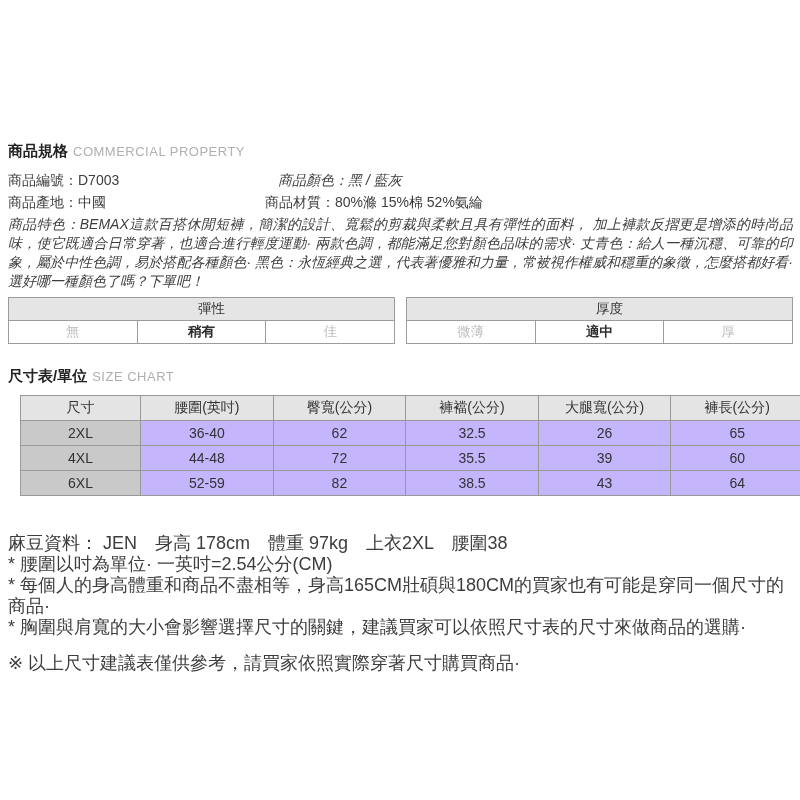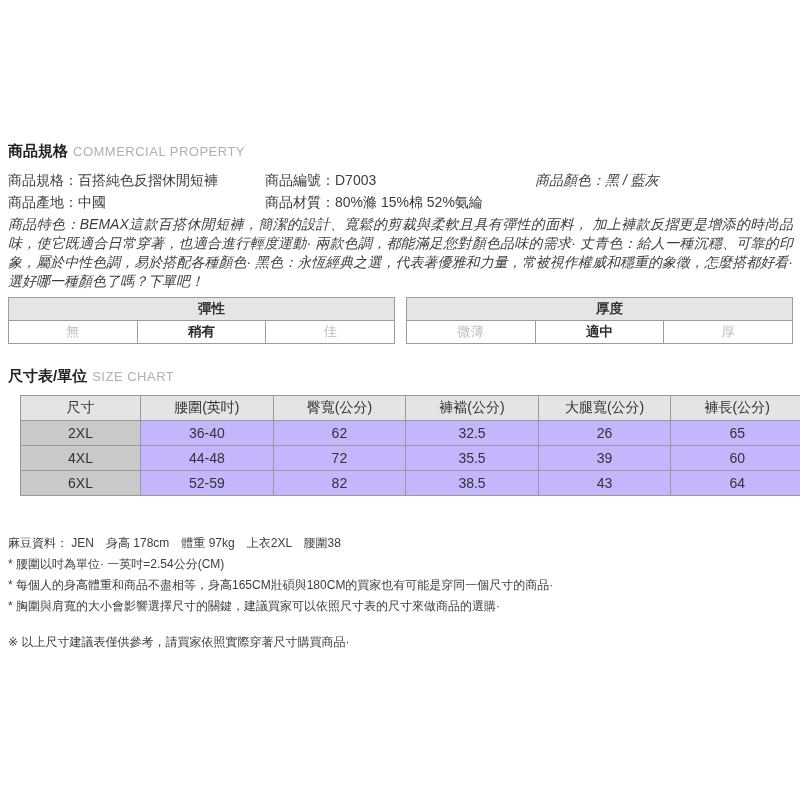--- a/index.html
+++ b/index.html
@@ -21,51 +21,50 @@
 
   .feature{font-size:14px;line-height:19px;margin:2px 0 6px 0;text-align:justify;font-style:italic;}
 
   .attr-wrap{display:flex;gap:11px;margin-top:3px;}
   table{border-collapse:collapse;}
   .attr-table{flex:1;table-layout:fixed;}
   .attr-table th,.attr-table td{
     border:1px solid #9c9c9c;height:22px;text-align:center;
     font-size:13.5px;padding:0;
   }
-  .attr-table th{background:#e5e5e5;font-weight:bold;color:#333;padding-left:20px;}
+  .attr-table th{background:#e5e5e5;font-weight:normal;color:#333;padding-left:20px;}
   .attr-table td{background:#ffffff;width:33.33%;}
   .attr-table td.inactive{color:#bdbdbd;}
   .attr-table td.active{font-weight:bold;color:#2e2e2e;}
 
   .size-sec{margin-top:23px;}
   .size-table{width:784px;margin:9px 0 0 12px;table-layout:fixed;}
   .size-table th,.size-table td{
     border:1px solid #999999;height:24px;text-align:center;
     font-size:14px;padding:0;color:#333;
   }
   .size-table th{background:#e4e4e4;font-weight:normal;}
   .size-table th:first-child{width:15.2%;}
   .size-table td{background:#c4b5fd;}
   .size-table td.rowhdr{background:#c9c9c9;}
 
-  .notes{margin-top:37px;font-size:12px;line-height:21px;color:#3d3d3d;}
+  .notes{margin-top:37px;font-size:18px;line-height:21px;color:#3d3d3d;}
   .disclaimer{margin-top:15px;}
 </style>
 </head>
 <body>
 
 <div class="content">
 
   <h2 class="sec">
     <span>商品規格</span><span class="sub">COMMERCIAL PROPERTY</span>
   </h2>
 
   <div class="info-grid">
     <div class="info-row">
-      <div class="f1"><span>商品規格：</span><span>百搭純色反摺休閒短褲</span></div>
       <div class="f2"><span>商品編號：</span><span>D7003</span></div>
       <div class="f3"><span>商品顏色：</span><span>黑 / 藍灰</span></div>
     </div>
     <div class="info-row">
       <div class="f1"><span>商品產地：</span><span>中國</span></div>
       <div class="f2"><span>商品材質：</span><span>80%滌 15%棉 52%氨綸</span></div>
       <div class="f3"></div>
     </div>
   </div>
 

